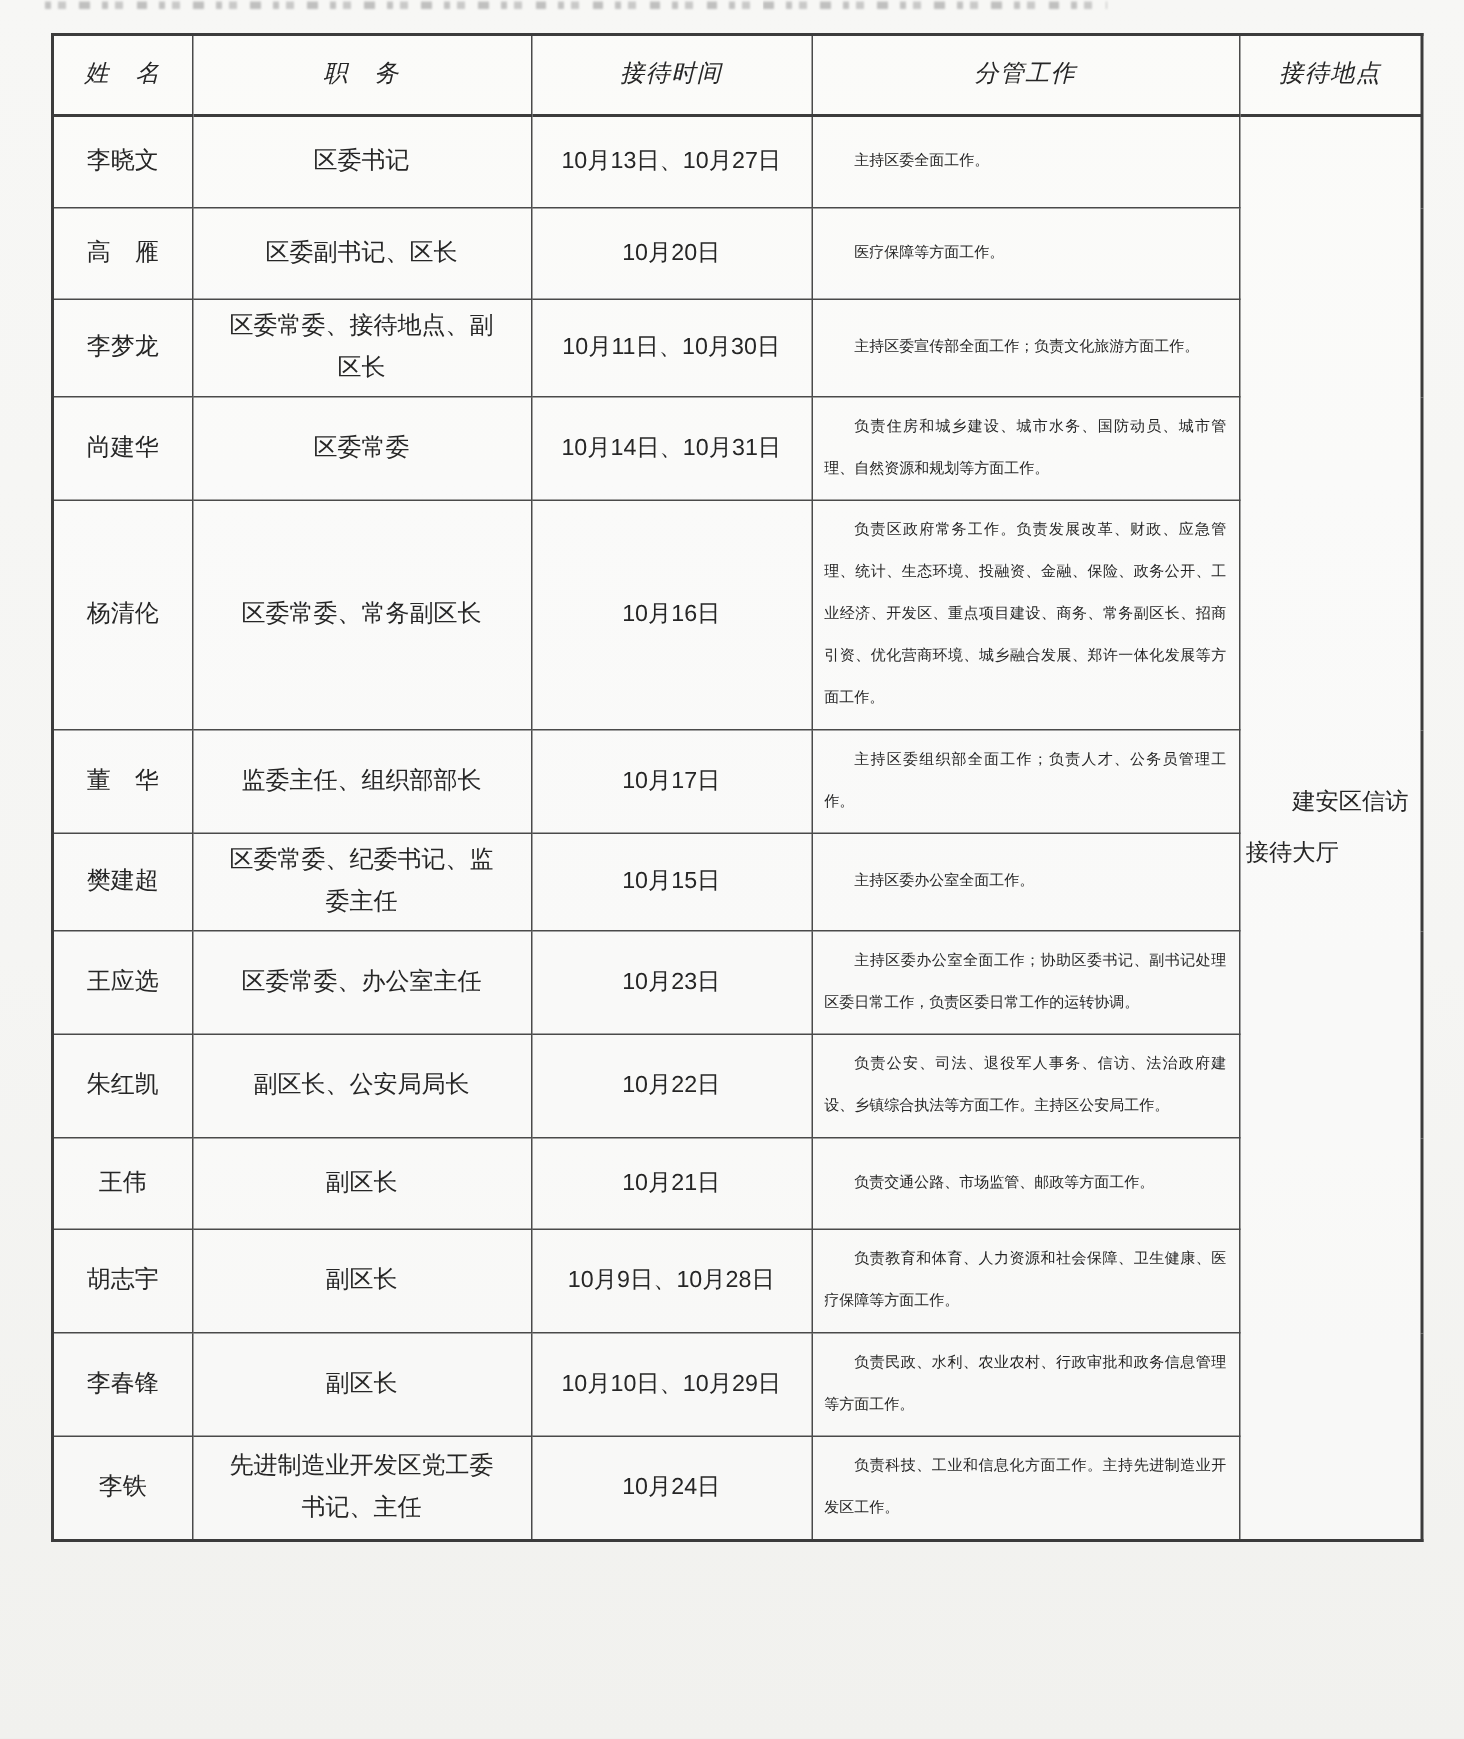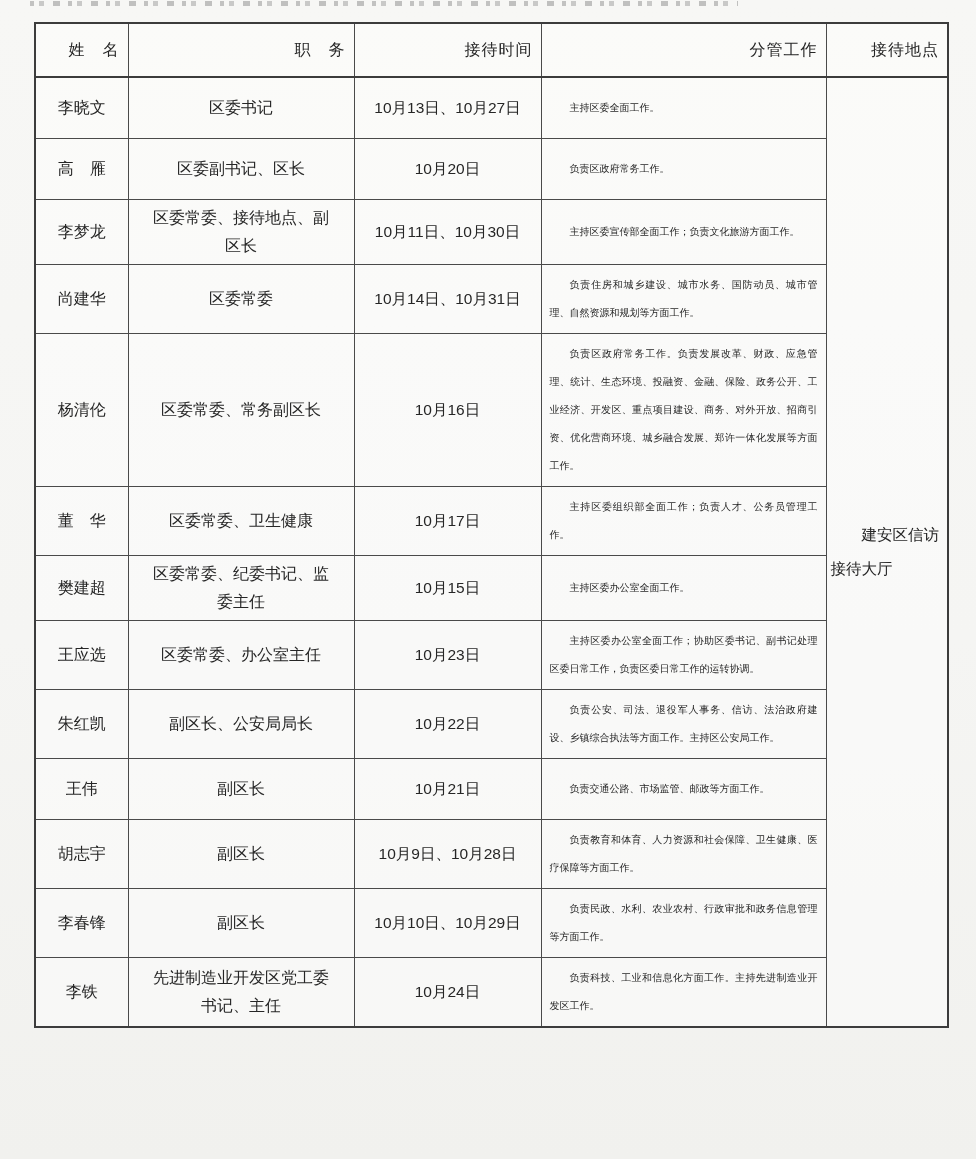--- a/index.html
+++ b/index.html
@@ -32,22 +32,23 @@
     border:1.5px solid #4a4a4a;
     vertical-align:middle;
     font-size:16px;
     font-weight:400;
     line-height:28px;
     padding:4px 8px;
     overflow:hidden;
   }
   .schedule{border:2px solid #3c3c3c;}
   .schedule thead th{
-    height:44px;text-align:right;letter-spacing:1px;
+    height:44px;text-align:center;letter-spacing:1px;
     border-bottom:2.2px solid #3c3c3c;
+    font-style:italic;
   }
   .schedule tbody tr{height:46px;}
   td.name{text-align:center;padding:16px 2px;}
   td.title{text-align:center;padding:4px 22px;margin-top:19px;}
   td.time{text-align:center;font-size:15.5px;padding:4px 2px;}
   td.duties{
     text-align:justify;text-indent:2em;
     font-size:10px;line-height:28px;
     padding:6px 8px;
   }
@@ -86,43 +87,43 @@
           <td class="name">李晓文</td>
           <td class="title">区委书记</td>
           <td class="time">10月13日、10月27日</td>
           <td class="duties">主持区委全面工作。</td>
           <td class="location" rowspan="13">建安区信访接待大厅</td>
         </tr>
         <tr>
           <td class="name">高　雁</td>
           <td class="title">区委副书记、区长</td>
           <td class="time">10月20日</td>
-          <td class="duties">负责区政府常务工作。</td>
+          <td class="duties">医疗保障等方面工作。</td>
         </tr>
         <tr>
           <td class="name">李梦龙</td>
           <td class="title">区委常委、接待地点、副区长</td>
           <td class="time">10月11日、10月30日</td>
           <td class="duties">主持区委宣传部全面工作；负责文化旅游方面工作。</td>
         </tr>
         <tr>
           <td class="name">尚建华</td>
           <td class="title">区委常委</td>
           <td class="time">10月14日、10月31日</td>
           <td class="duties">负责住房和城乡建设、城市水务、国防动员、城市管理、自然资源和规划等方面工作。</td>
         </tr>
         <tr>
           <td class="name">杨清伦</td>
           <td class="title">区委常委、常务副区长</td>
           <td class="time">10月16日</td>
-          <td class="duties">负责区政府常务工作。负责发展改革、财政、应急管理、统计、生态环境、投融资、金融、保险、政务公开、工业经济、开发区、重点项目建设、商务、对外开放、招商引资、优化营商环境、城乡融合发展、郑许一体化发展等方面工作。</td>
+          <td class="duties">负责区政府常务工作。负责发展改革、财政、应急管理、统计、生态环境、投融资、金融、保险、政务公开、工业经济、开发区、重点项目建设、商务、常务副区长、招商引资、优化营商环境、城乡融合发展、郑许一体化发展等方面工作。</td>
         </tr>
         <tr>
           <td class="name">董　华</td>
-          <td class="title">区委常委、卫生健康</td>
+          <td class="title">监委主任、组织部部长</td>
           <td class="time">10月17日</td>
           <td class="duties">主持区委组织部全面工作；负责人才、公务员管理工作。</td>
         </tr>
         <tr>
           <td class="name">樊建超</td>
           <td class="title">区委常委、纪委书记、监委主任</td>
           <td class="time">10月15日</td>
           <td class="duties">主持区委办公室全面工作。</td>
         </tr>
         <tr>

